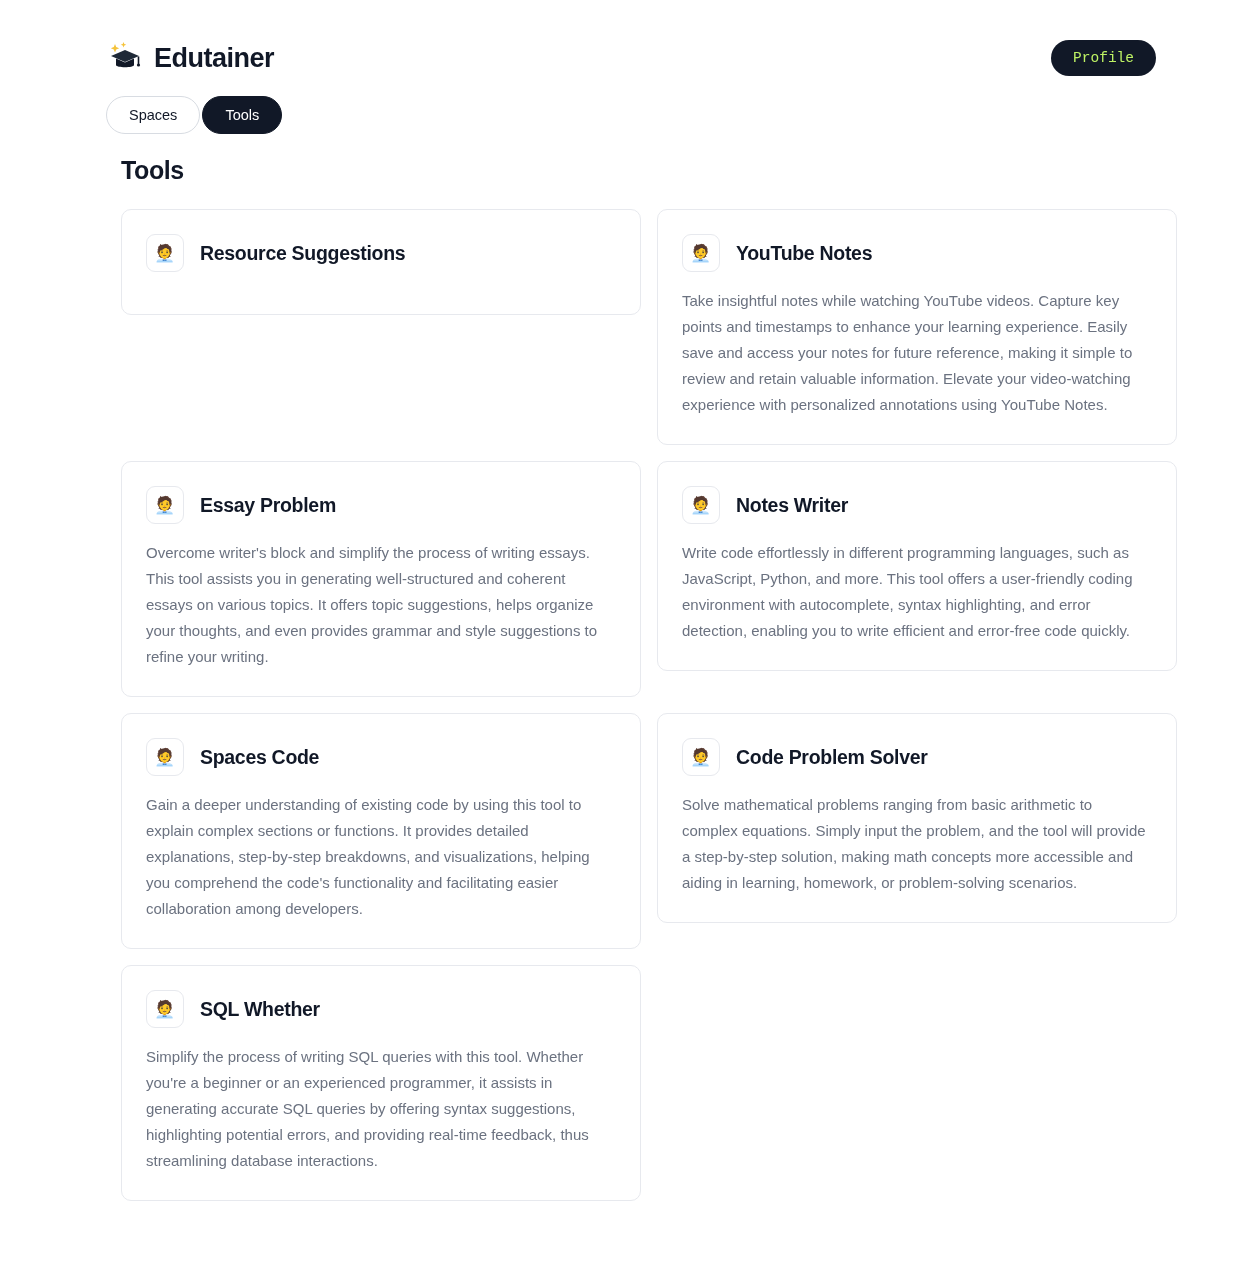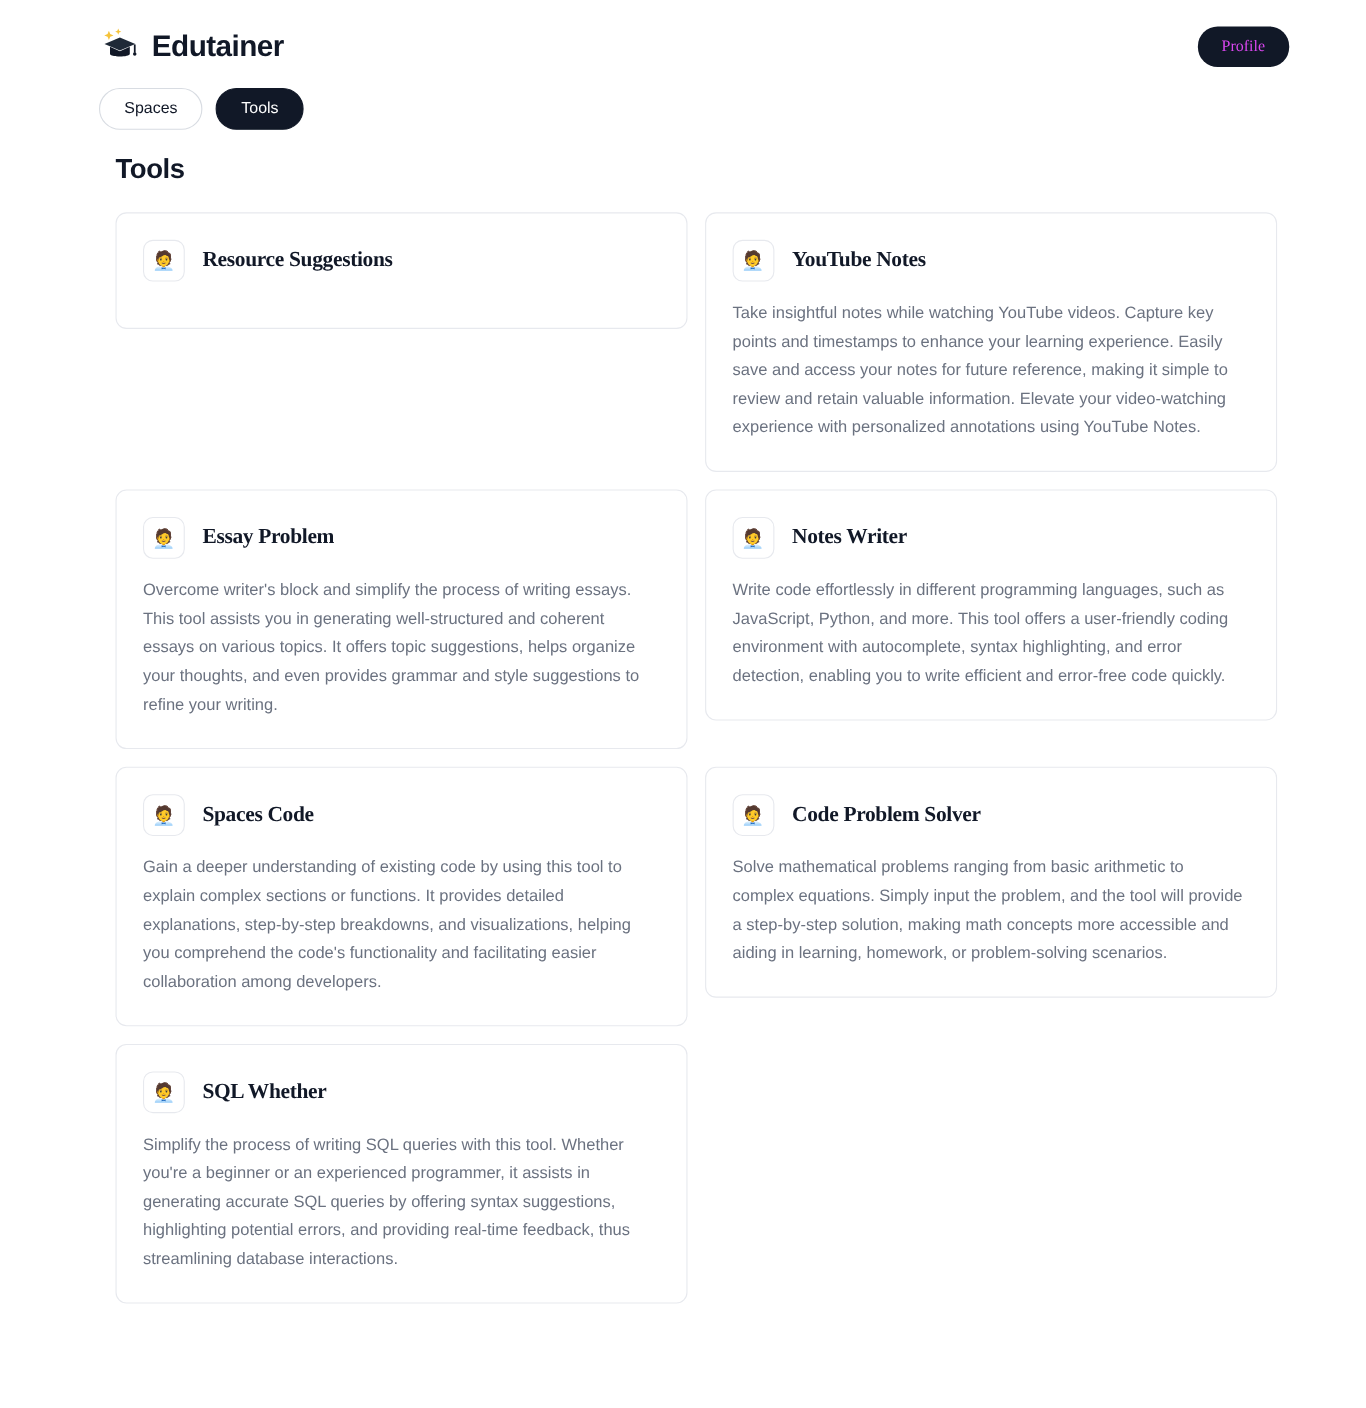--- a/index.html
+++ b/index.html
@@ -8,21 +8,21 @@
     padding: 0;
     width: 1242px;
     background: #ffffff;
     font-family: "Liberation Sans", sans-serif;
     color: #111827;
   }
   .page {
     width: 1242px;
     min-height: 1280px;
     position: relative;
-    padding: 0;
+    padding: 16px;
   }
 
   
   .header {
     display: flex;
     align-items: center;
     justify-content: space-between;
     padding: 14px 70px 0 90px;
     height: 70px;
   }
@@ -38,33 +38,33 @@
     display: inline-block;
   }
   .brand-name {
     font-size: 27px;
     font-weight: bold;
     letter-spacing: -0.5px;
     color: #111827;
   }
   .profile-btn {
     background: #111827;
-    color: #d946ef;
+    color: #bef264;
     border: none;
     border-radius: 18px;
     font-size: 14.5px;
     padding: 10px 22px;
     cursor: pointer;
-    font-family: Liberation Serif, serif;
+    font-family: Liberation Mono, monospace;
   }
 
   
   .tabs {
     display: flex;
-    gap: 12px;
+    gap: 2px;
     padding: 10px 0 0 90px;
   }
   .tab {
     border-radius: 20px;
     font-size: 14.5px;
     padding: 10px 22px;
     cursor: pointer;
     border: 1px solid #d8dce2;
     background: #ffffff;
     color: #111827;
@@ -116,21 +116,20 @@
     justify-content: center;
     font-size: 17px;
     line-height: 1;
     background: #ffffff;
   }
   .card-title {
     font-size: 19.5px;
     font-weight: bold;
     letter-spacing: -0.3px;
     color: #111827;
-    font-family: Liberation Serif, serif;
   }
   .card-desc {
     font-size: 15px;
     line-height: 26px;
     color: #6b7280;
   }
 </style>
 </head>
 <body>
 

